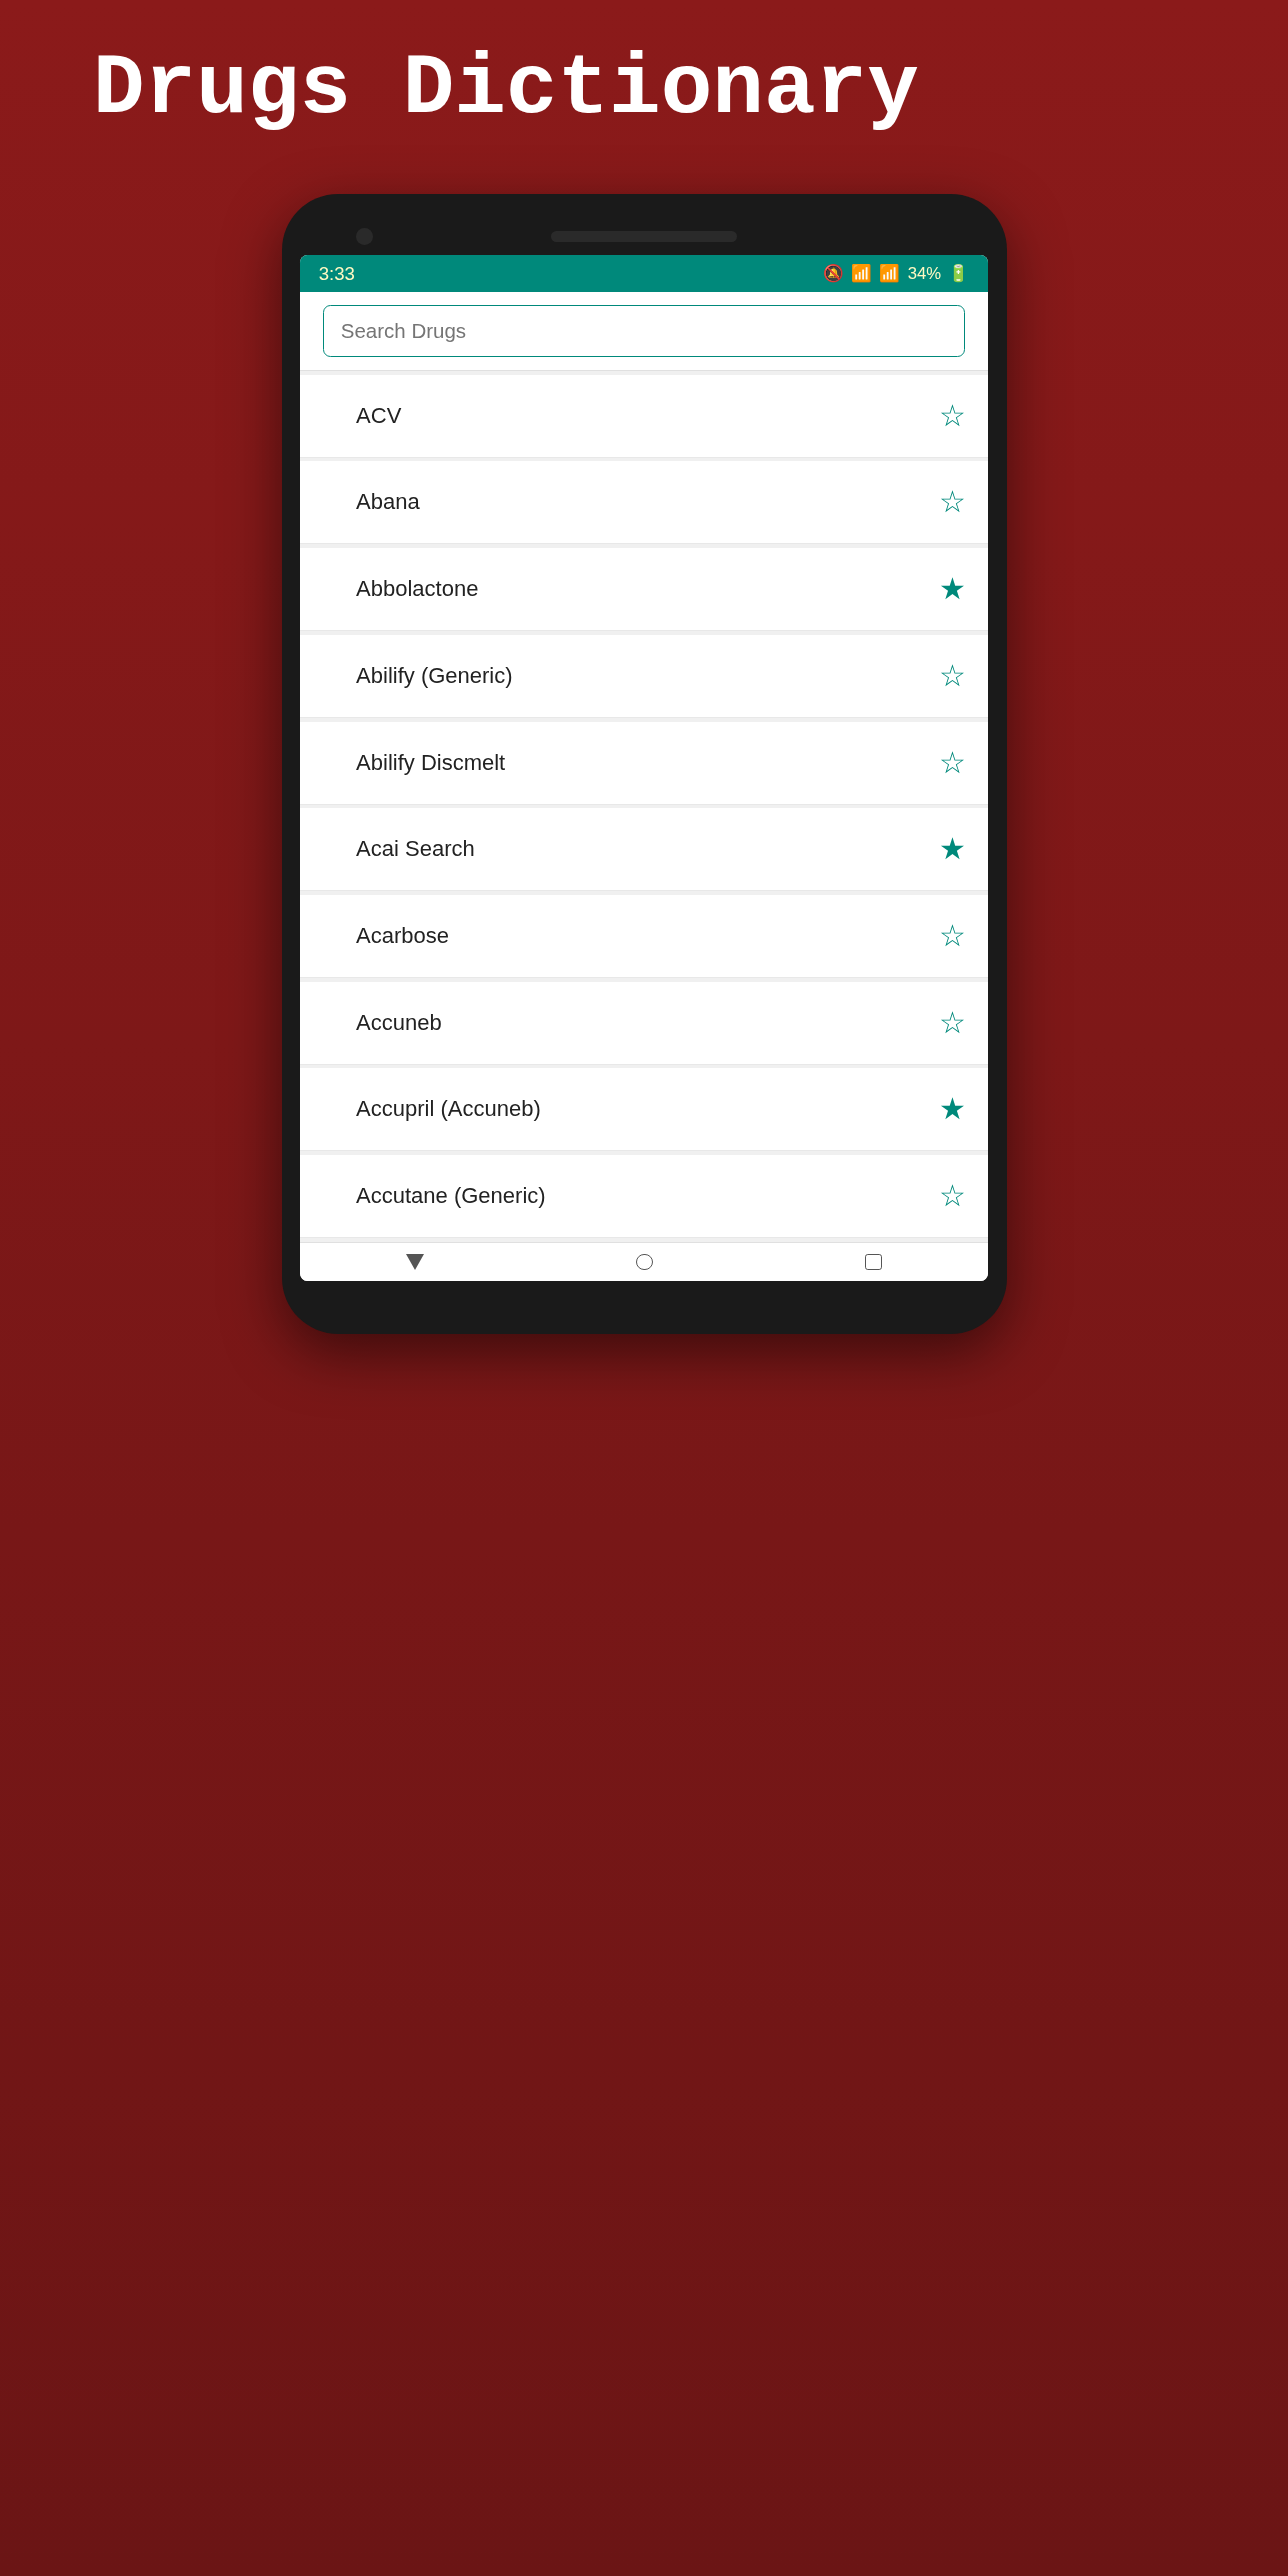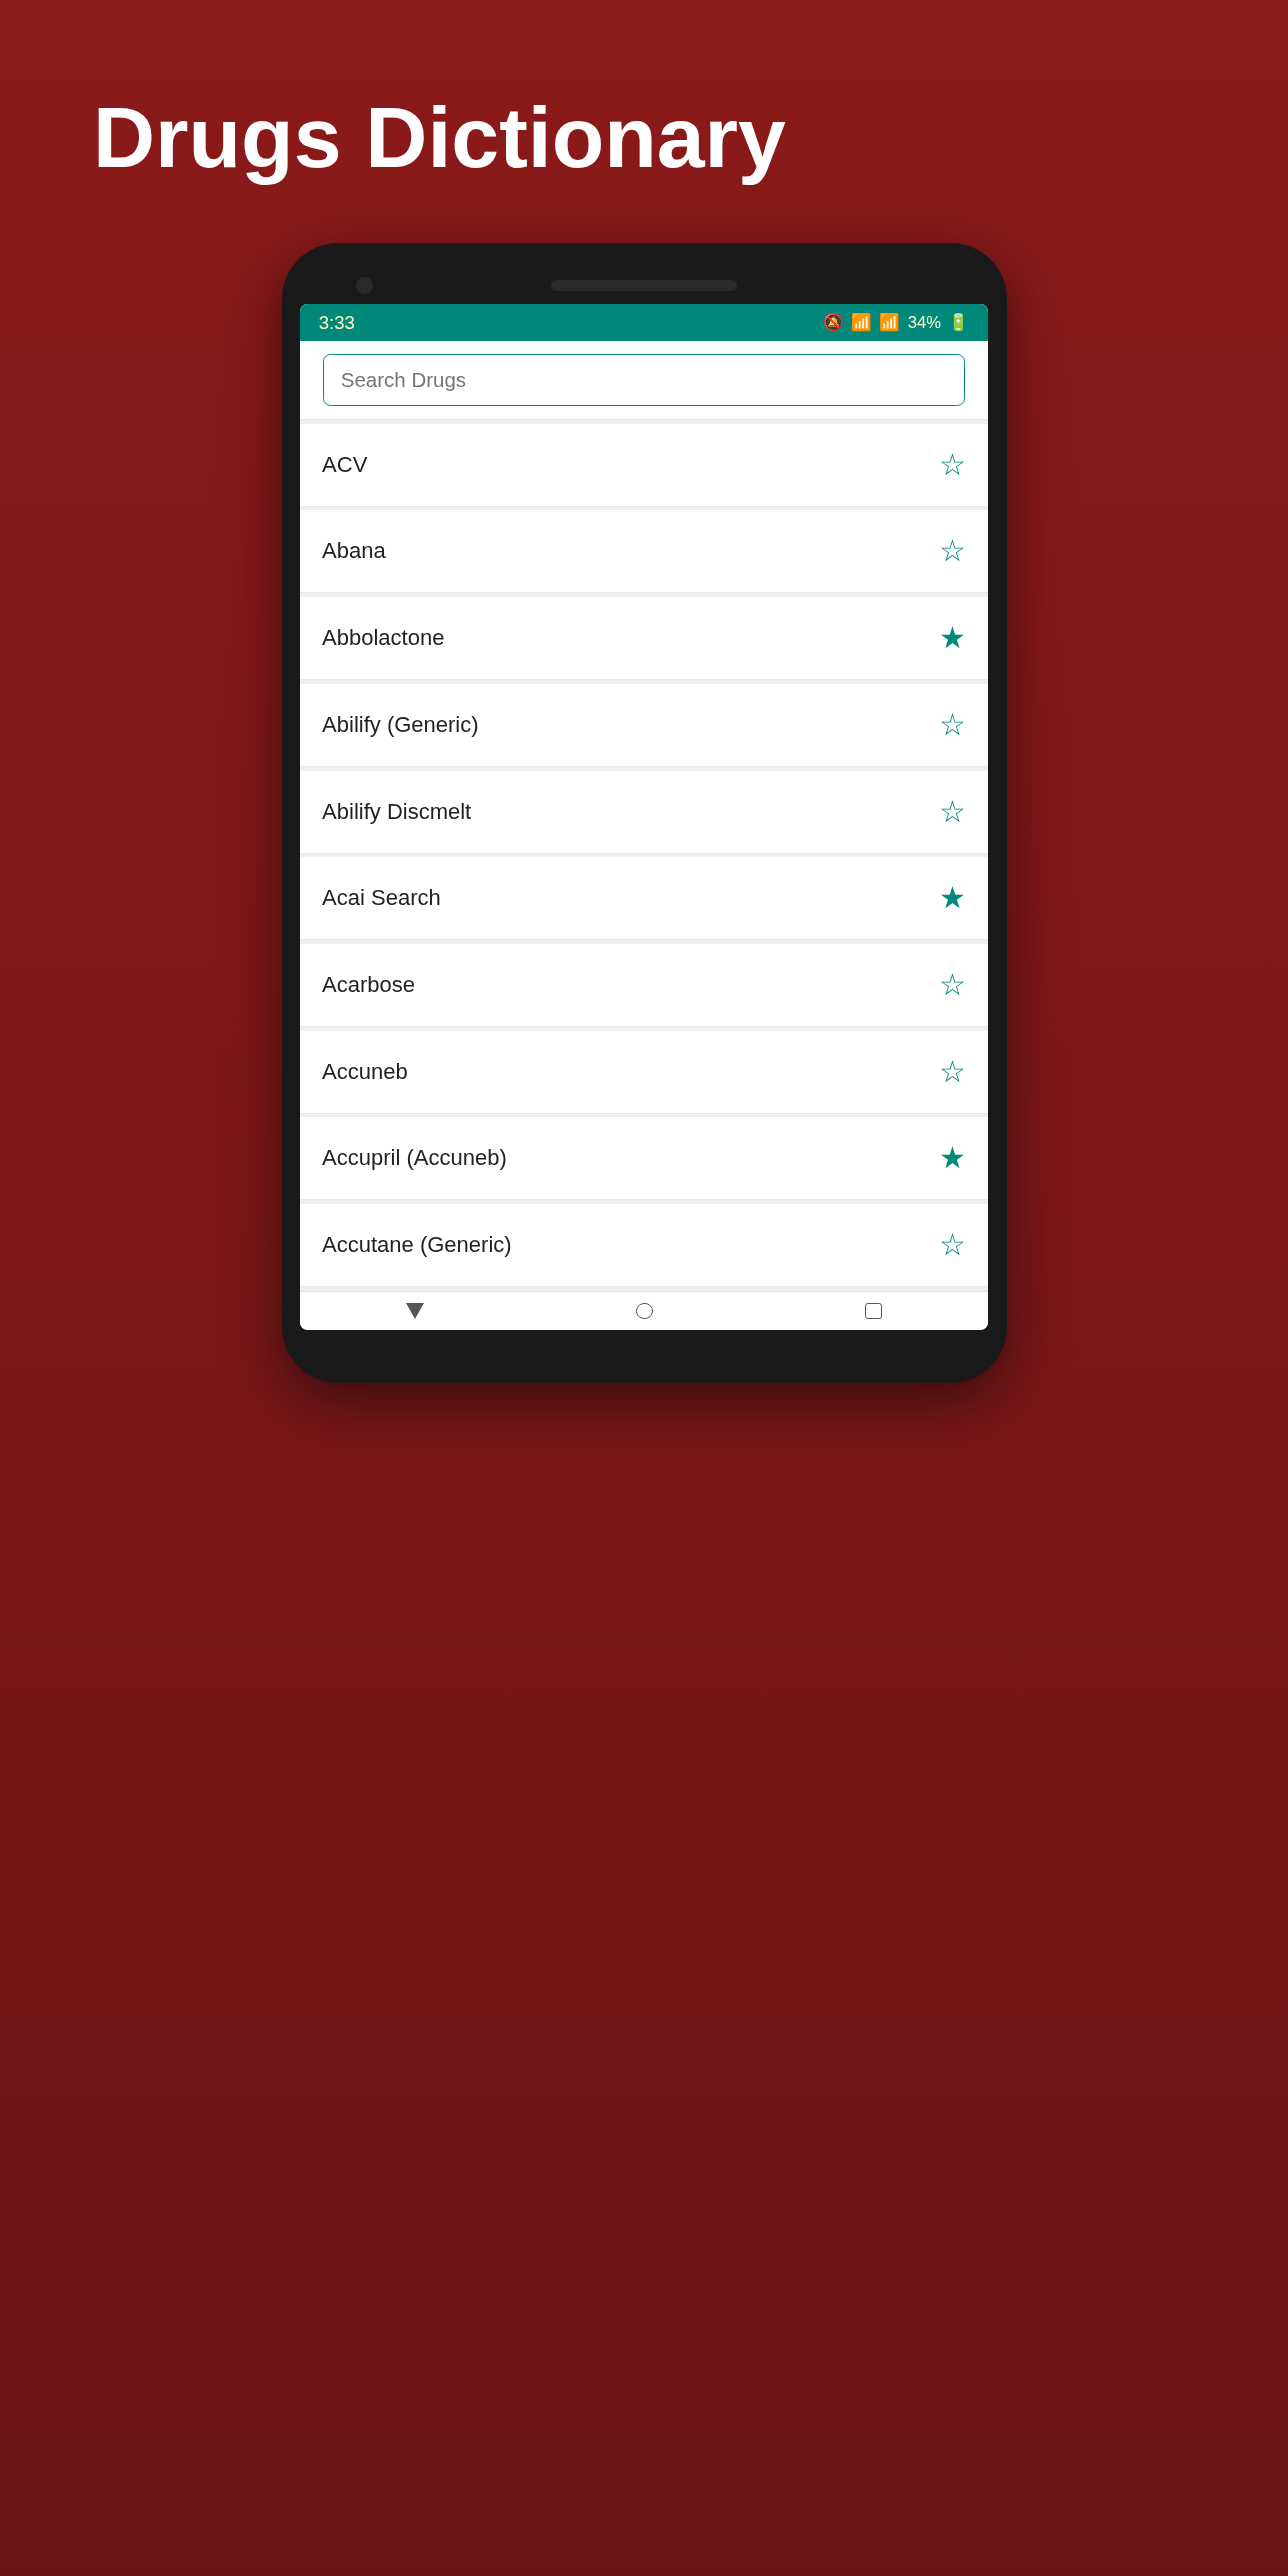--- a/index.html
+++ b/index.html
@@ -11,22 +11,22 @@
       flex-direction: column;
       align-items: center;
       font-family: 'Arial', sans-serif;
       overflow: hidden;
     }
 
     .page-title {
       color: white;
       font-size: 86px;
       font-weight: 900;
-      font-family: Liberation Sans, sans-serif;
-      margin-top: 88px;
+      font-family: Liberation Mono, monospace;
+      margin-top: 40px;
       margin-bottom: 56px;
       align-self: flex-start;
       margin-left: 93px;
     }
 
     .phone-wrapper {
       width: 725px;
       background: #1a1a1a;
       border-radius: 56px;
       padding: 28px 18.6px;
@@ -142,20 +142,21 @@
       align-items: center;
       padding: 26px 22px;
       cursor: pointer;
       border-bottom: 0.9px solid #e8e8e8;
     }
 
     .drug-name {
       font-size: 22px;
       color: #222;
       font-weight: 500;
+      margin-left: 34px;
     }
 
     .star-outline {
       color: #00897B;
       font-size: 32px;
       line-height: 1;
     }
 
     .star-filled {
       color: #00897B;

